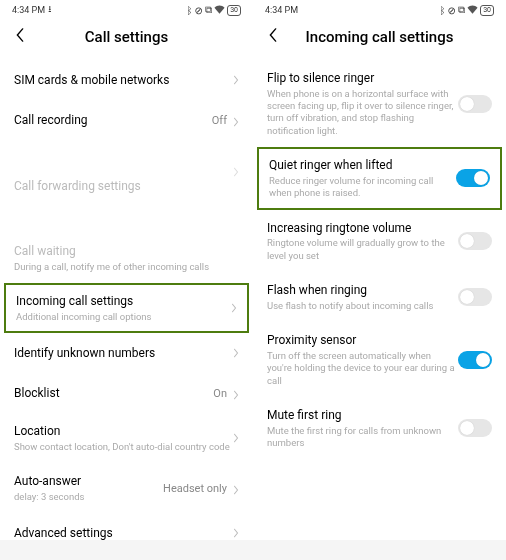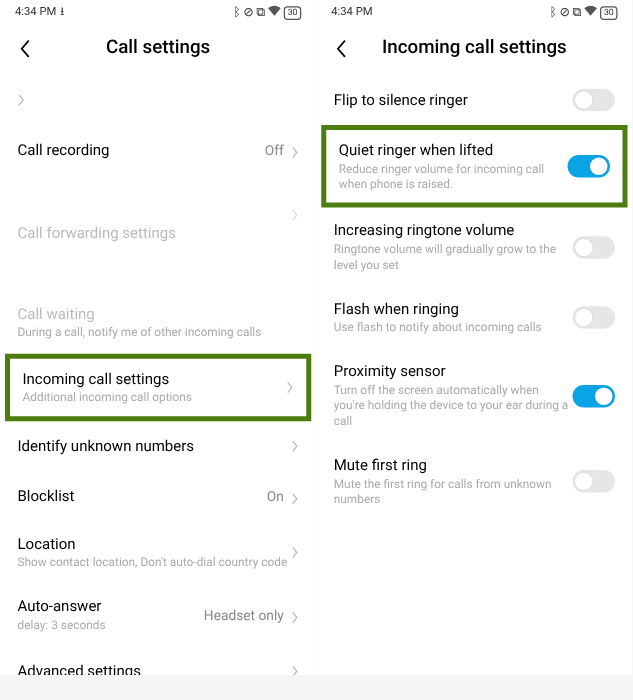--- a/index.html
+++ b/index.html
@@ -23,21 +23,21 @@
     justify-content: space-between;
     align-items: center;
     padding: 2px 12px 0;
     font-size: 9px;
     color: #333;
   }
   .status-left { display: flex; align-items: center; gap: 3px; }
   .status-right { display: flex; align-items: center; gap: 2px; font-size: 10px; }
   .header {
     display: flex;
-    align-items: flex-end;
+    align-items: flex-start;
     padding: 10px 12px 14px;
   }
   .back {
     width: 16px;
     display: flex;
     align-items: center;
     justify-content: center;
     color: #000;
   }
   .back svg { width: 10px; height: 14px; }
@@ -72,21 +72,21 @@
   .row-trail {
     display: flex;
     align-items: flex-end;
     gap: 6px;
     color: #aaa;
   }
   .trail-text { font-size: 11px; color: #888; }
   .chev svg { width: 6px; height: 10px; display:block; }
   .chev { color: #bbb; }
   .highlight {
-    border: 4px solid #4d7c0f;
+    border: 2px solid #4d7c0f;
     margin: 0 4px;
     padding: 8px 10px;
   }
   .toggle {
     width: 34px; height: 18px; border-radius: 10px; position: relative;
     background: #e6e6e6;
   }
   .toggle::after {
     content: ""; position: absolute; width: 14px; height: 14px; border-radius: 50%;
     background: #fff; top: 2px; left: 2px; box-shadow: 0 0 1px rgba(0,0,0,.2);
@@ -126,20 +126,23 @@
       <svg viewBox="0 0 10 16">
           <path d="M8 1L2 8l6 7" stroke="#000" stroke-width="1.6" fill="none" stroke-linecap="round"></path>
         </svg>
     </div>
     <div class="page-title">Call settings</div>
   </div>
 
   <div class="content">
 
     <div class="row">
+      <div class="row-body">
+          <div class="row-title">SIM cards &amp; mobile networks</div>
+        </div>
       <div class="row-trail">
           <span class="chev">
             <svg viewBox="0 0 8 12">
               <path d="M2 1l4 5-4 5" stroke="currentColor" stroke-width="1.4" fill="none" stroke-linecap="round"></path>
             </svg>
           </span>
         </div>
     </div>
 
     <div class="row">
@@ -288,20 +291,21 @@
         </svg>
     </div>
     <div class="page-title">Incoming call settings</div>
   </div>
 
   <div class="content">
 
     <div class="row">
       <div class="row-body">
         <div class="row-title">Flip to silence ringer</div>
+        <div class="row-sub">When phone is on a horizontal surface with screen facing up, flip it over to silence ringer, turn off vibration, and stop flashing notification light.</div>
       </div>
       <div class="row-trail">
           <div class="toggle"></div>
         </div>
     </div>
 
     <div class="row highlight">
       <div class="row-body">
         <div class="row-title">Quiet ringer when lifted</div>
         <div class="row-sub">Reduce ringer volume for incoming call when phone is raised.</div>

